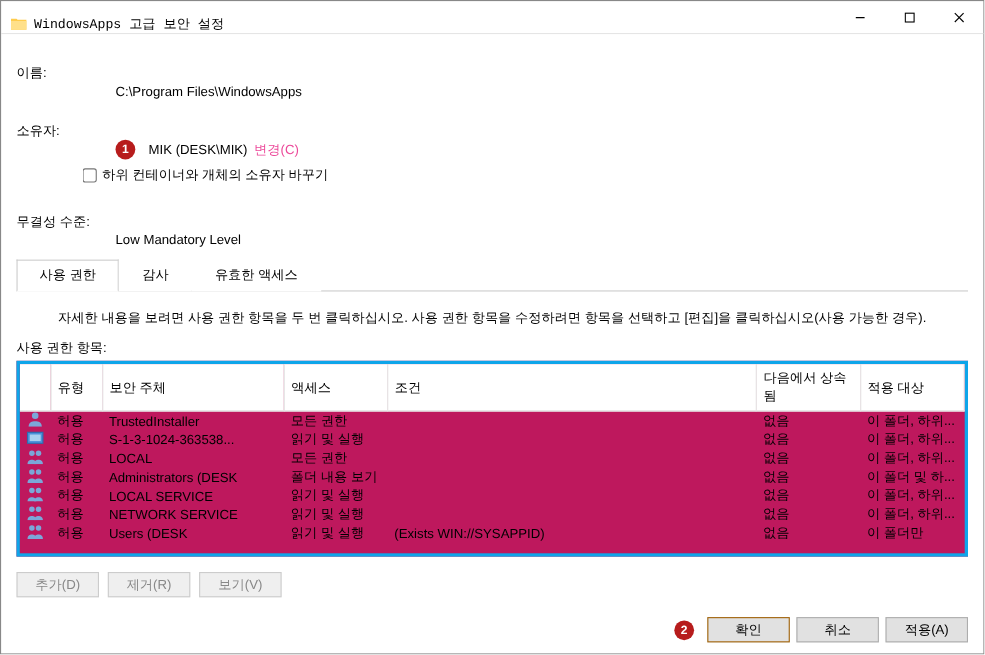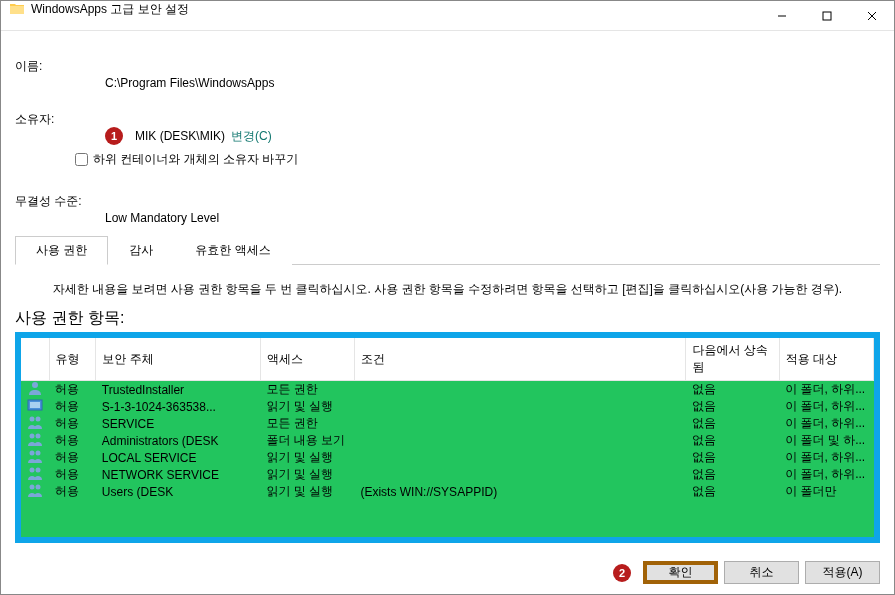--- a/index.html
+++ b/index.html
@@ -1,45 +1,45 @@
 <!DOCTYPE html>
 <html><head>
   <meta charset="utf-8">
   <style>
     * { margin: 0; padding: 0; box-sizing: border-box; }
     body { font-family: "Malgun Gothic", "Segoe UI", sans-serif; font-size: 12px; background: #fff; }
     .window { width: 895px; height: 595px; border: 1px solid #888; display: flex; flex-direction: column; background: #fff; }
-    .titlebar { height: 30px; display: flex; align-items: flex-start; border-bottom: 1px solid #e5e5e5; padding-left: 8px; }
+    .titlebar { height: 30px; display: flex; align-items: flex-end; border-bottom: 1px solid #e5e5e5; padding-left: 8px; font-family: Liberation Mono, monospace; }
     .titlebar-icon { width: 16px; height: 16px; margin-right: 6px; display: inline-flex; align-items: center; justify-content: center; }
     .titlebar-title { flex: 1; font-size: 12px; }
     .titlebar-buttons { display: flex; }
     .titlebar-btn { width: 45px; height: 29px; display: flex; align-items: center; justify-content: center; cursor: pointer; }
     .content { flex: 1; padding: 12px 14px 8px 14px; display: flex; flex-direction: column; }
     .info-row { display: flex; align-items: center; min-height: 24px; margin-bottom: 4px; }
     .info-label { width: 90px; font-size: 12px; }
     .info-value { font-size: 12px; display: flex; align-items: center; gap: 6px; margin-top: 33px; }
     .marker { display: inline-flex; width: 18px; height: 18px; border-radius: 50%; background: #b71c1c; color: #fff; align-items: center; justify-content: center; font-weight: bold; font-size: 11px; margin-right: 6px; }
-    .link { color: #0f766e; cursor: pointer; }
+    .link { color: #ec4899; cursor: pointer; }
     .checkbox-row { display: flex; align-items: center; margin-left: 60px; margin-top: 2px; margin-bottom: 10px; font-size: 12px; }
     .checkbox-row input { margin-right: 5px; }
     .tabs { display: flex; border-bottom: 1px solid #ccc; margin-top: 6px; }
     .tab { padding: 5px 20px; font-size: 12px; border: 1px solid transparent; border-bottom: none; cursor: pointer; background: #fff; position: relative; top: 1px; }
     .tab.active { border-color: #ccc; border-bottom: 1px solid #fff; }
     .instruction { font-size: 12px; margin: 16px 0 10px 0; text-align: center; }
-    .list-label { font-size: 16px; margin-bottom: 3px; }
-    .table-container { border: 6px solid #0ea5e9; flex: 1; overflow: hidden; background: #22c55e; }
+    .list-label { font-size: 12px; margin-bottom: 3px; }
+    .table-container { border: 3px solid #0ea5e9; flex: 1; overflow: hidden; background: #be185d; }
     .perm-table { width: 100%; border-collapse: collapse; font-size: 12px; }
     .perm-table th { text-align: left; font-weight: normal; padding: 4px 6px; border-right: 1px solid #e5e5e5; background: #fff; border-bottom: 1px solid #e5e5e5; }
     .perm-table td { padding: 0 6px; white-space: nowrap; overflow: hidden; text-overflow: ellipsis; }
     .icon-cell { width: 24px; text-align: center; }
     .user-icon { display: inline-block; width: 16px; height: 14px; }
     .action-row { display: flex; gap: 8px; margin-top: 14px; }
     .btn { min-width: 75px; height: 23px; border: 1px solid #adadad; background: #e1e1e1; font-size: 12px; cursor: pointer; display: inline-flex; align-items: center; justify-content: center; font-family: inherit; }
     .btn:disabled { color: #888; cursor: default; background: #efefef; border-color: #ccc; }
-    .btn.default-btn { border: 4px solid #a16207; }
+    .btn.default-btn { border: 1px solid #a16207; }
     .inherit-row { margin-top: 10px; }
     .footer { display: flex; justify-content: flex-end; gap: 6px; padding: 10px 14px; align-items: center; }
     .col-icon { width: 22px; }
     .col-type { width: 50px; }
     .col-principal { width: 175px; }
     .col-access { width: 95px; }
     .col-condition { width: 385px; }
     .col-inherited { width: 110px; }
     .col-applies { width: 95px; }
   </style>
@@ -145,21 +145,21 @@
               <td>이 폴더, 하위...</td>
             </tr>
             <tr class="row">
               <td class="icon-cell"><span class="user-icon"><svg width="16" height="14">
                     <circle cx="5" cy="4" r="2.5" fill="#7ba7d9"></circle>
                     <circle cx="11" cy="4" r="2.5" fill="#7ba7d9"></circle>
                     <path d="M1 14c0-3 2-4 4-4s4 1 4 4" fill="#7ba7d9"></path>
                     <path d="M7 14c0-3 2-4 4-4s4 1 4 4" fill="#7ba7d9"></path>
                   </svg></span></td>
               <td>허용</td>
-              <td>SERVICE</td>
+              <td>LOCAL</td>
               <td>모든 권한</td>
               <td></td>
               <td>없음</td>
               <td>이 폴더, 하위...</td>
             </tr>
             <tr class="row">
               <td class="icon-cell"><span class="user-icon"><svg width="16" height="14">
                     <circle cx="5" cy="4" r="2.5" fill="#7ba7d9"></circle>
                     <circle cx="11" cy="4" r="2.5" fill="#7ba7d9"></circle>
                     <path d="M1 14c0-3 2-4 4-4s4 1 4 4" fill="#7ba7d9"></path>
@@ -211,20 +211,25 @@
               <td>Users (DESK</td>
               <td>읽기 및 실행</td>
               <td>(Exists WIN://SYSAPPID)</td>
               <td>없음</td>
               <td>이 폴더만</td>
             </tr>
           </tbody>
       </table>
     </div>
 
+    <div class="action-row">
+      <button class="btn" disabled="">추가(D)</button>
+      <button class="btn" disabled="">제거(R)</button>
+      <button class="btn" disabled="">보기(V)</button>
+    </div>
   </div>
 
   <div class="footer">
     <span class="marker">2</span>
     <button class="btn default-btn">확인</button>
     <button class="btn">취소</button>
     <button class="btn">적용(A)</button>
   </div>
 </div>
 

